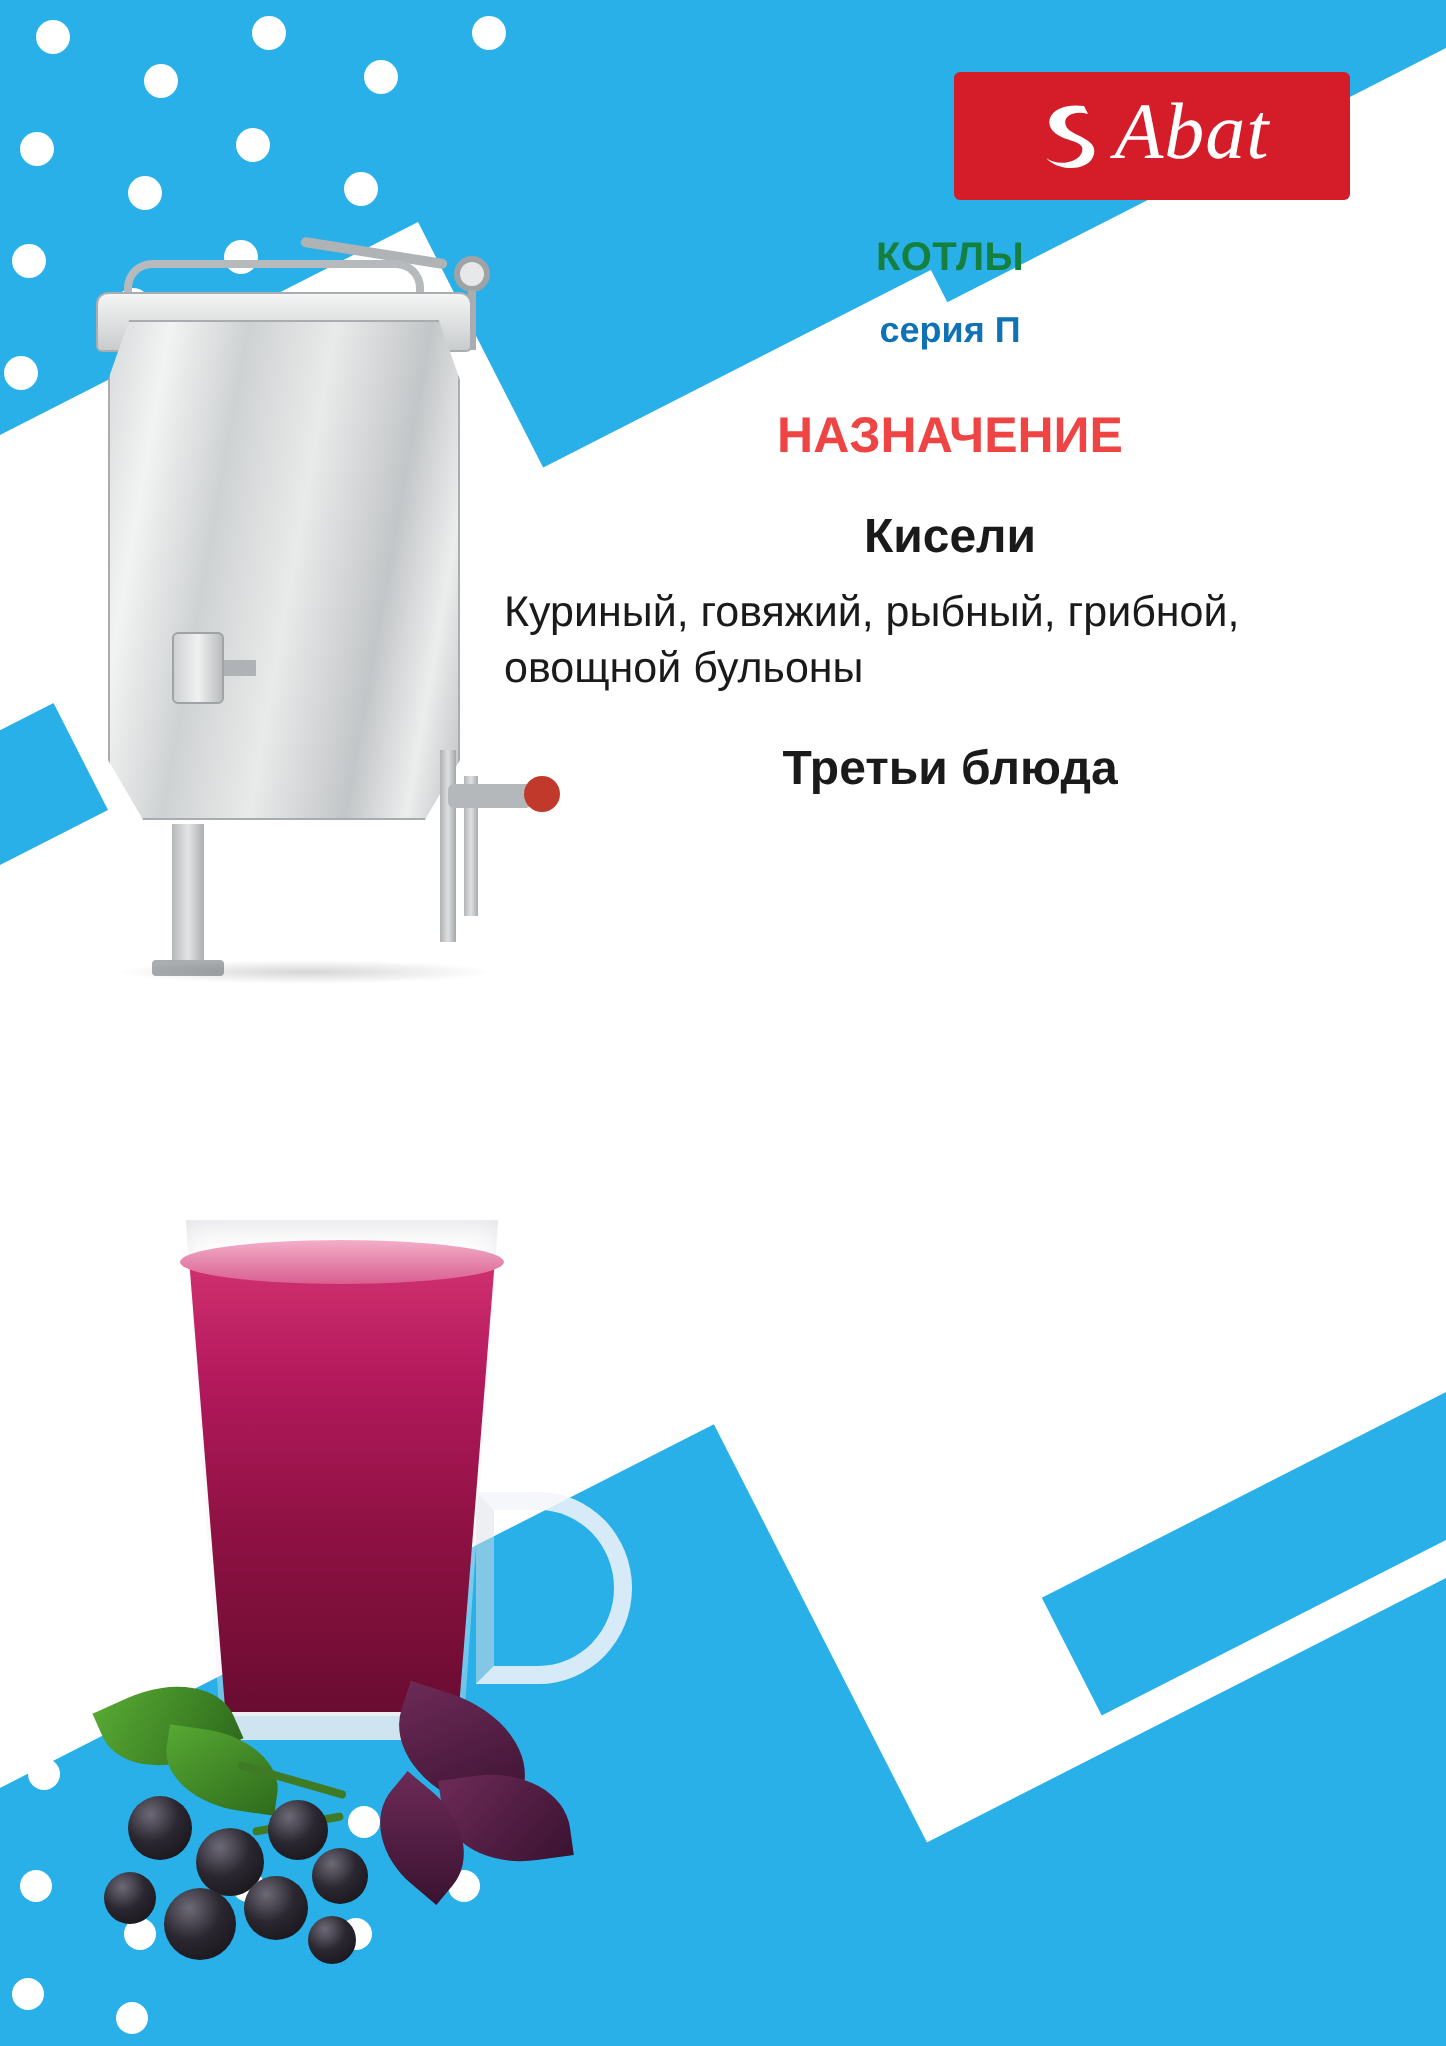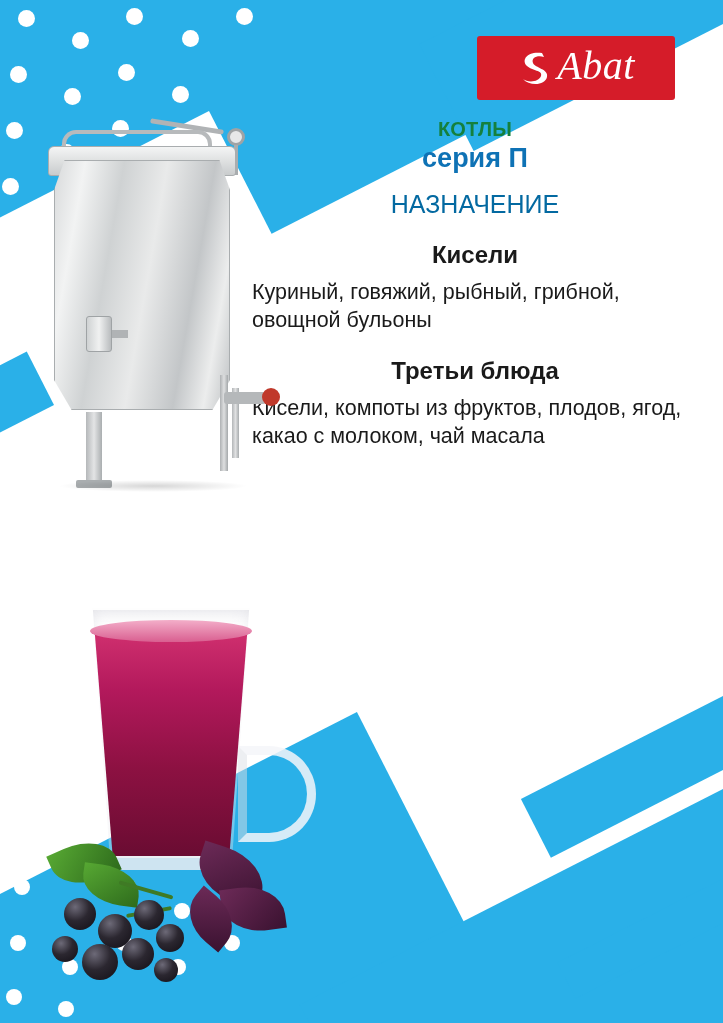--- a/index.html
+++ b/index.html
@@ -118,29 +118,29 @@
   }
   .t-red-big {
     color: #15803d;
     font-size: 20px;
     font-weight: bold;
     line-height: 1.18;
     letter-spacing: 0.2px;
   }
   .t-blue-sub {
     color: #0e72b5;
-    font-size: 27px;
-    font-weight: bold;
-    margin-top: 1px;
+    font-size: 18px;
+    font-weight: bold;
+    margin-top: 13px;
   }
   .t-head {
-    color: #0369a1;
+    color: #ef4444;
     font-size: 25px;
-    font-weight: normal;
-    margin-top: 16px;
+    font-weight: bold;
+    margin-top: 28px;
   }
   .t-sub {
     color: #1a1a1a;
     font-size: 24px;
     font-weight: bold;
     margin-top: 22px;
   }
   .t-body {
     color: #1a1a1a;
     font-size: 21.5px;
@@ -403,21 +403,20 @@
   <div class="col">
     <div class="t-red-big">КОТЛЫ</div>
     <div class="t-blue-sub">серия П</div>
 
     <div class="t-head">НАЗНАЧЕНИЕ</div>
 
     <div class="t-sub">Кисели</div>
     <div class="t-body">Куриный, говяжий, рыбный, грибной, овощной бульоны</div>
 
     <div class="t-sub">Третьи блюда</div>
-    <div class="t-body">Кисели, компоты из фруктов, плодов, ягод, какао с молоком, чай масала</div>
 
   </div>
 
   <div class="kettle">
     <div class="k-arm"></div>
     <div class="k-gauge"></div>
     <div class="k-gauge-stem"></div>
     <div class="k-handlebar"></div>
     <div class="k-lid"></div>
     <div class="k-body"></div>

